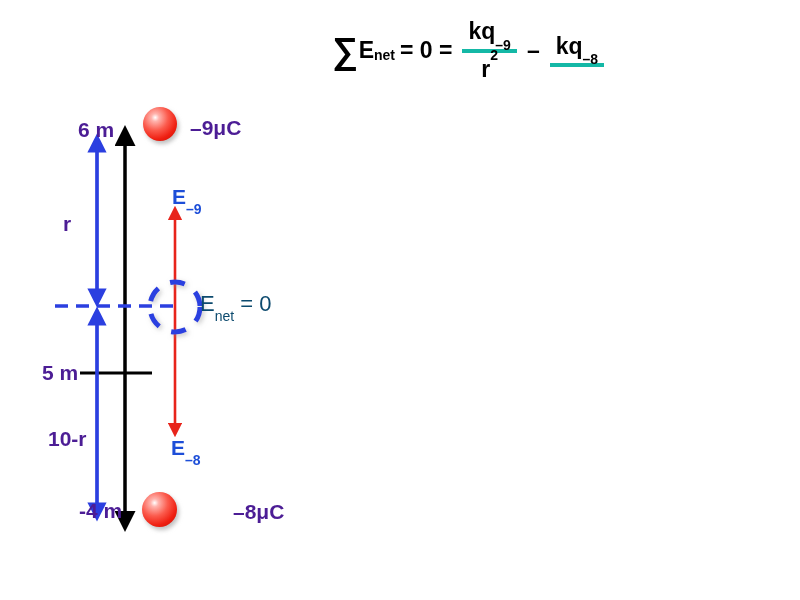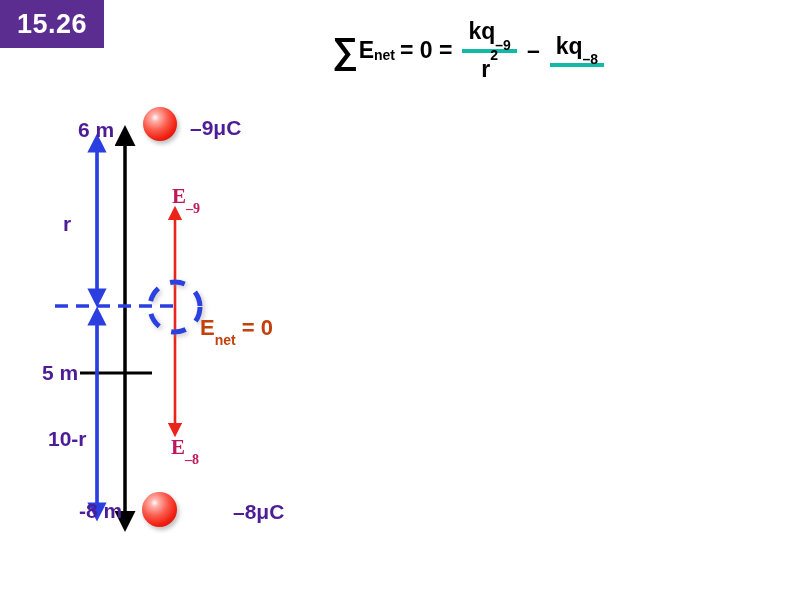--- a/index.html
+++ b/index.html
@@ -83,22 +83,22 @@
   }
   .op { margin: 0 5px; }
 
   
   .lbl {
     position: absolute;
     white-space: nowrap;
     line-height: 1;
   }
   .lbl-black { color: #4c1d95; font-weight: bold; }
-  .lbl-red   { color: #be185d; font-weight: bold; font-family: Liberation Serif, serif; }
-  .lbl-blue  { color: #c2410c; font-weight: bold; margin-top: 24px; }
+  .lbl-red   { color: #1d4ed8; font-weight: bold; }
+  .lbl-blue  { color: #0c4a6e; font-weight: normal; }
 
   
   #art {
     position: absolute;
     left: 0;
     top: 0;
     width: 800px;
     height: 600px;
   }
 
@@ -112,21 +112,20 @@
                 #fb5b4d 40%,
                 #ef1f11 68%,
                 #c60b00 100%);
   }
 </style>
 </head>
 <body>
 
 <div id="slide">
 
-  <div class="badge">15.26</div>
 
   <div class="equation">
     <span class="sigma">∑</span>
     <span class="eq-part">E</span>
       <span class="sub">net</span>
     <span class="eq-part op"> = 0 = </span>
     <span class="frac">
       <span class="num"><span>kq</span><span class="sub">–9</span></span>
       <span class="den"><span>r</span><span class="sup">2</span></span>
     </span>
@@ -181,21 +180,21 @@
     <circle cx="175" cy="307" r="25" fill="none" stroke="#2B3FE0" stroke-width="5" stroke-dasharray="15 13" filter="url(#soft-shadow)"></circle>
   </svg>
 
   <div class="sphere" style="left:143px; top:107px; width:34px; height:34px; filter:drop-shadow(2px 3px 2px rgba(140,140,140,0.55));"></div>
   <div class="sphere" style="left:142px; top:492px; width:35px; height:35px; filter:drop-shadow(2px 3px 2px rgba(140,140,140,0.55));"></div>
 
   <div class="lbl lbl-black" style="left:78px; top:119px; font-size:21px;">6 m</div>
 
   <div class="lbl lbl-black" style="left:42px; top:362px; font-size:21px;">5 m</div>
 
-  <div class="lbl lbl-black" style="left:79px; top:500px; font-size:21px;">-8 m</div>
+  <div class="lbl lbl-black" style="left:79px; top:500px; font-size:21px;">-4 m</div>
 
   <div class="lbl lbl-black" style="left:63px; top:213px; font-size:21px;">r</div>
 
   <div class="lbl lbl-black" style="left:48px; top:419px; font-size:21px;margin-top:9px;">10-r</div>
 
   <div class="lbl lbl-black" style="left:190px; top:117px; font-size:21px;">–9μC</div>
 
   <div class="lbl lbl-black" style="left:185px; top:501px; font-size:21px;margin-left:48px;">–8μC</div>
 
   <div class="lbl lbl-red" style="left:172px; top:186px; font-size:21px;">

